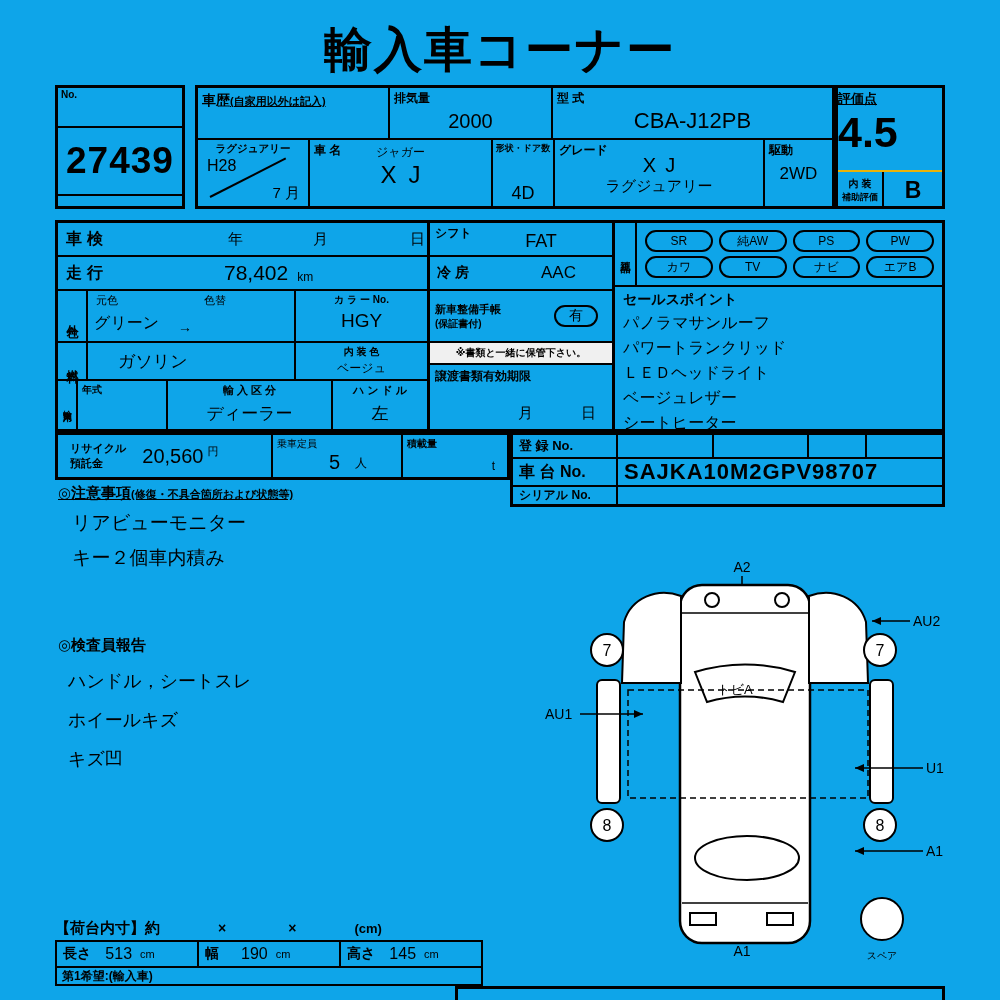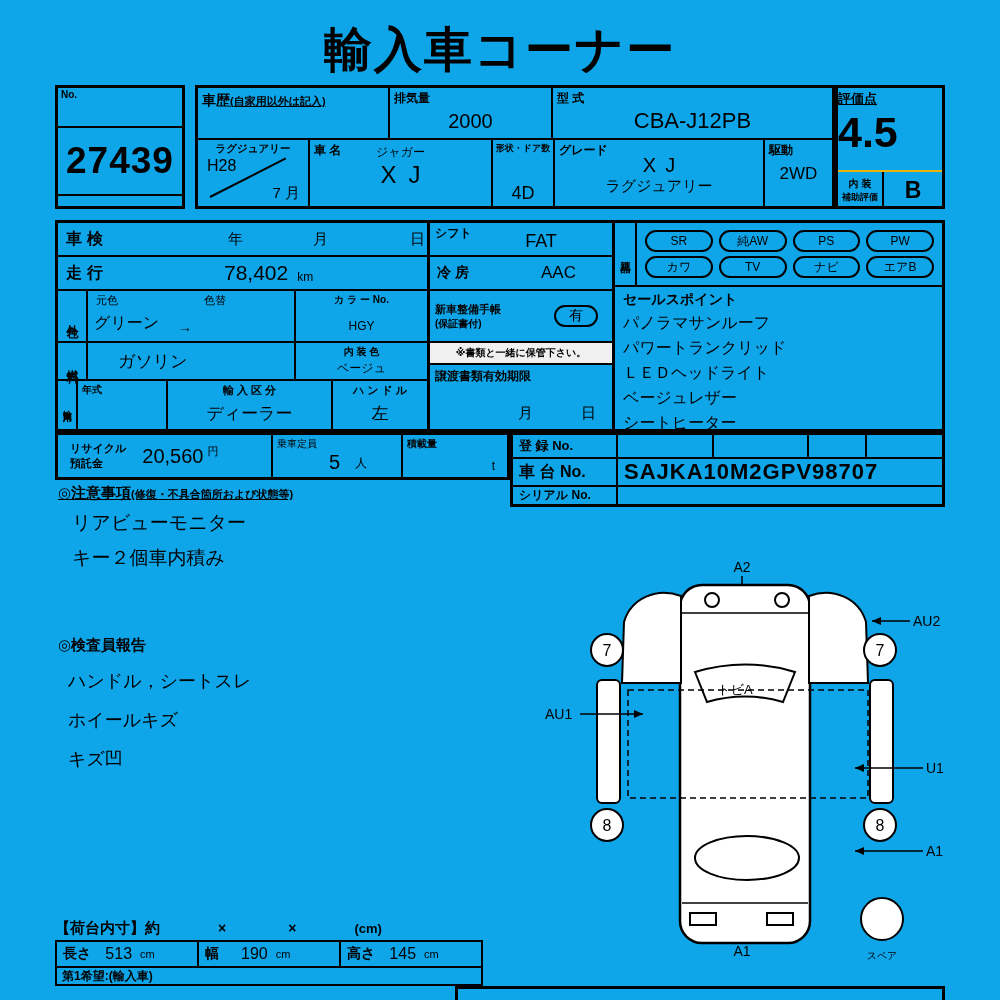--- a/index.html
+++ b/index.html
@@ -99,21 +99,21 @@
         <span class="vtext" style="font-size:12px">外色</span>
       </div>
       <div class="cell" style="flex:1">
         <span style="position:absolute;left:8px;top:2px;font-size:11px">元色</span>
         <span style="position:absolute;left:116px;top:2px;font-size:11px">色替</span>
         <span style="position:absolute;left:6px;top:22px;font-size:16px">グリーン</span>
         <span style="position:absolute;left:90px;top:28px;font-size:14px">→</span>
       </div>
       <div style="width:133px;border-left:2px solid #000;text-align:center">
         <div style="font-size:10px;font-weight:bold;margin-top:2px">カ ラ ー No.</div>
-        <div style="font-size:12px;margin-top:12px">HGY</div>
+        <div style="font-size:19px;margin-top:3px">HGY</div>
       </div>
     </div>
     <div class="row" style="height:38px;border-bottom:2px solid #000">
       <div style="width:30px;border-right:2px solid #000;display:flex;align-items:center;justify-content:center">
         <span class="vtext" style="font-size:12px">燃料</span>
       </div>
       <div style="flex:1;display:flex;align-items:center;padding-left:30px;font-size:17px">ガソリン</div>
       <div style="width:133px;border-left:2px solid #000;text-align:center">
         <div style="font-size:10px;font-weight:bold;margin-top:2px">内 装 色</div>
         <div style="font-size:12px;margin-top:1px">ベージュ</div>

